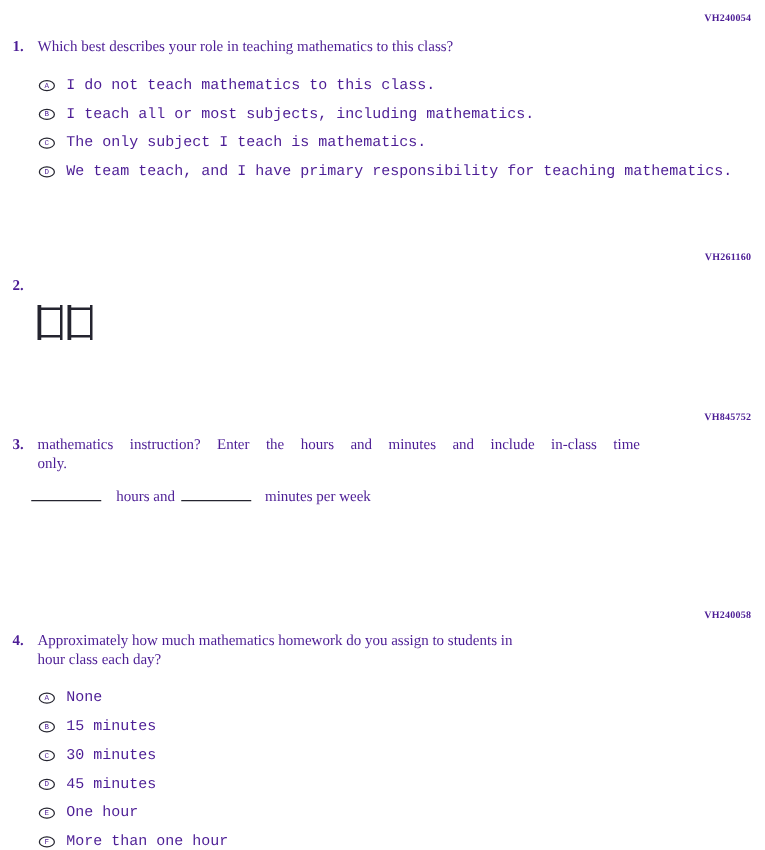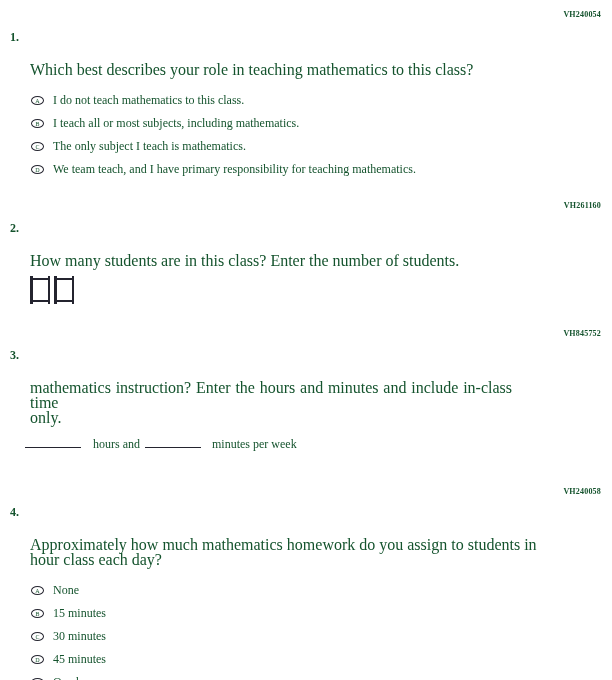--- a/index.html
+++ b/index.html
@@ -2,49 +2,49 @@
 <html><head>
 <meta charset="utf-8">
 <style>
   html, body { margin: 0; padding: 0; background: #ffffff; }
   .page {
     position: relative;
     width: 612px;
     height: 680px;
     background: #ffffff;
     font-family: "Liberation Serif", serif;
-    color: #14532d;
+    color: #4c1d95;
     overflow: hidden;
   }
   .code {
     position: absolute;
     right: 11px;
     font-size: 8px;
     font-weight: bold;
     letter-spacing: 0.2px;
     white-space: nowrap;
   }
   .q { position: absolute; left: 10px; width: 592px; }
   .q-head { display: flex; }
   .q-num {
     width: 20px;
     flex-shrink: 0;
     font-weight: bold;
     font-size: 12px;
     line-height: 15px;
   }
-  .q-text { font-size: 16px; line-height: 15px; margin-top: 32px; }
+  .q-text { font-size: 12px; line-height: 15px; }
   .q-line { white-space: nowrap; }
   .q-line.justify {
     white-space: normal;
     width: 482px;
     text-align: justify;
     text-align-last: justify;
   }
-  .options { list-style: none; margin: 16px 0 0 0; padding: 0 0 0 20px; }
+  .options { list-style: none; margin: 16px 0 0 0; padding: 0 0 0 20px; font-family: Liberation Mono, monospace; }
   .options li {
     display: flex;
     align-items: center;
     height: 15px;
     line-height: 15px;
     margin-bottom: 8px;
   }
   .bubble {
     box-sizing: border-box;
     width: 13px;
@@ -112,23 +112,20 @@
       <li>
         <span class="bubble">D</span>
         <span class="opt-label">We team teach, and I have primary responsibility for teaching mathematics.</span>
       </li>
     </ul>
   </section>
 
   <section class="q" style="top:221px">
     <div class="q-head">
       <span class="q-num">2.</span>
-      <div class="q-text">
-        <div class="q-line">How many students are in this class? Enter the number of students.</div>
-      </div>
     </div>
     <div class="boxes">
       <span class="digit-box">
           <i class="db-l"></i>
           <i class="db-r"></i>
           <i class="db-t"></i>
           <i class="db-b"></i>
         </span>
       <span class="digit-box">
           <i class="db-l"></i>

